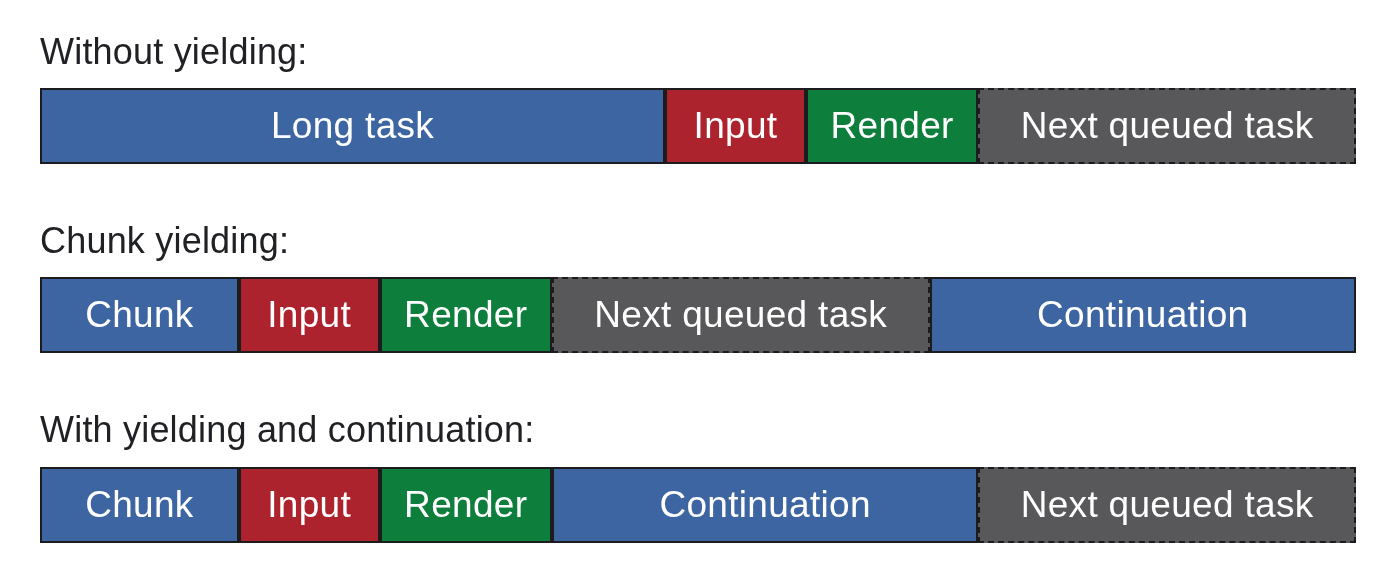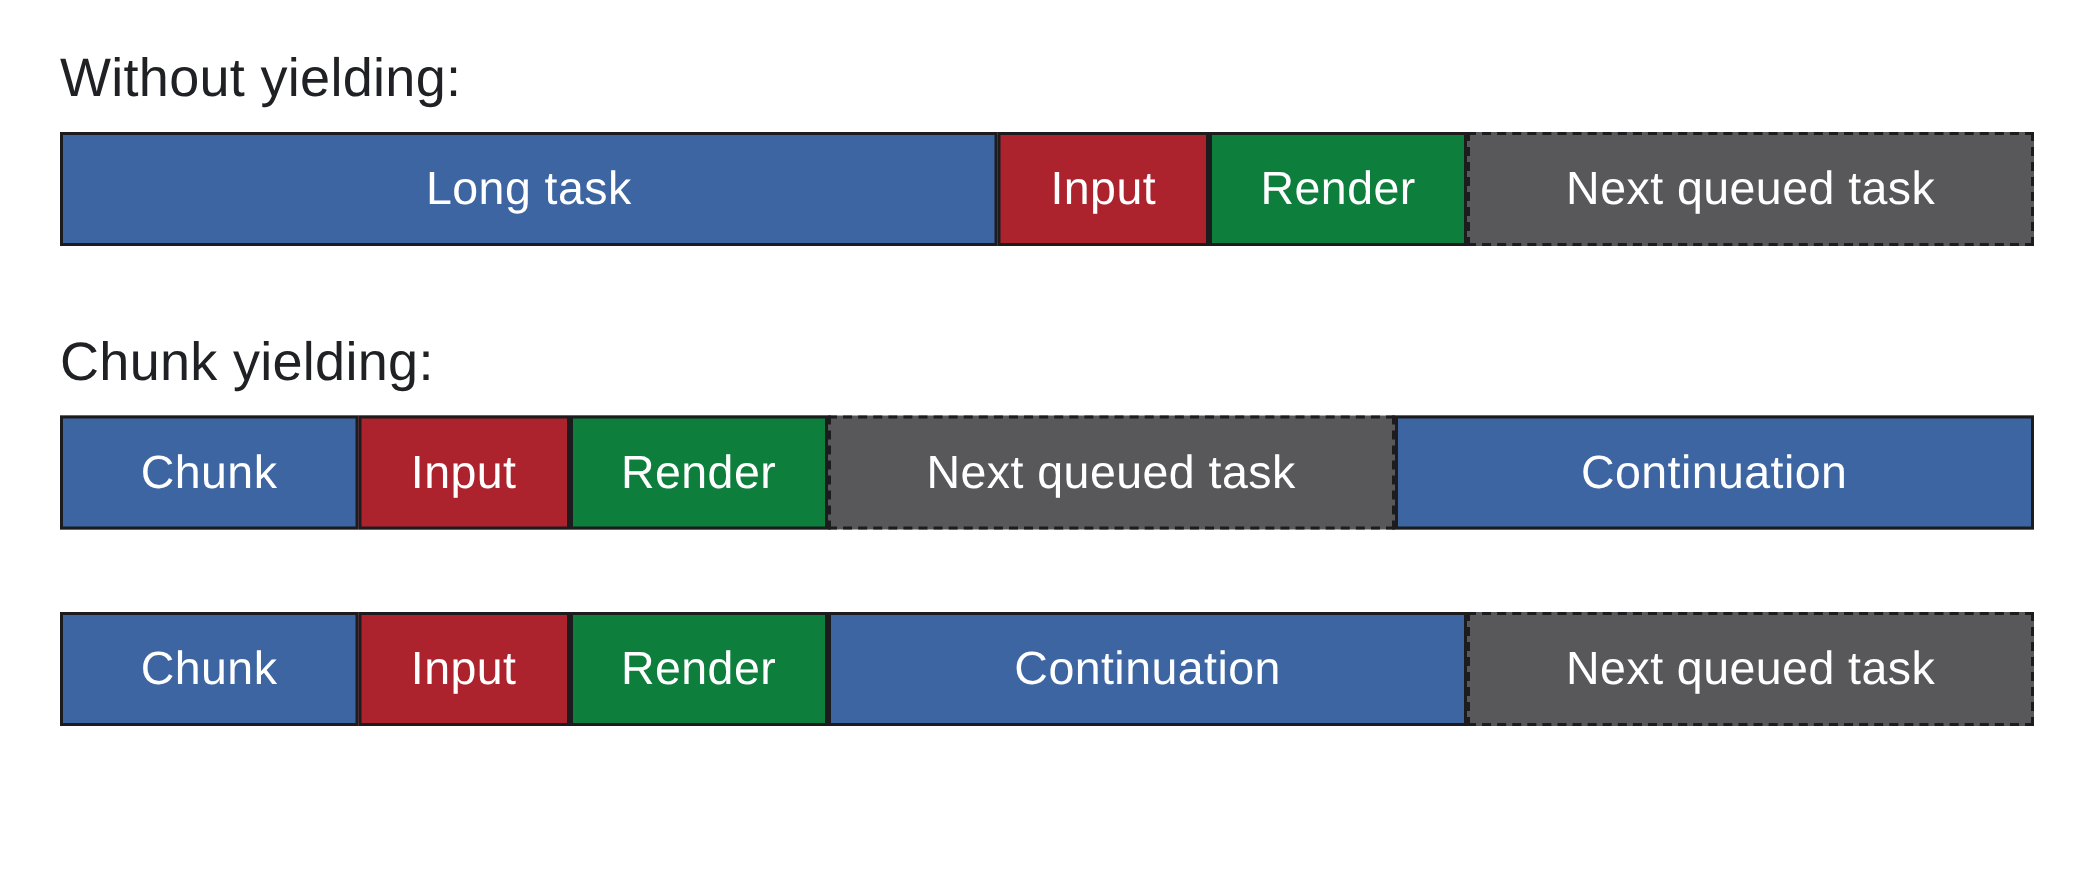--- a/index.html
+++ b/index.html
@@ -43,21 +43,21 @@
     height: 100%;
     border: 2.5px solid var(--border, #1c1c1f);
     overflow: hidden;
   }
   .seg-task   { background: var(--task,   #3d65a2); }
   .seg-input  { background: var(--input,  #ad232d); }
   .seg-render { background: var(--render, #0d7e3c); }
   .seg-queued { background: var(--queued, #58585a); border-style: dashed; }
   .seg-label {
     color: var(--segment-text, #ffffff);
-    font-size: 31px;
+    font-size: 37px;
     font-weight: 400;
     white-space: nowrap;
     letter-spacing: 0.3px;
   }
 </style>
 </head>
 <body style="background: rgb(255, 255, 255);">
 
 <div class="diagram" id="diagram">
   <section class="row">
@@ -93,20 +93,21 @@
         <div class="seg seg-queued" style="width: 28.7%;">
           <span class="seg-label">Next queued task</span>
         </div>
         <div class="seg seg-task" style="width: 32.4%;">
           <span class="seg-label">Continuation</span>
         </div>
       </div>
   </section>
 
   <section class="row">
+    <h2 class="row-label">With yielding and continuation:</h2>
     <div class="bar">
         <div class="seg seg-task" style="width: 15.1%;">
           <span class="seg-label">Chunk</span>
         </div>
         <div class="seg seg-input" style="width: 10.7%;">
           <span class="seg-label">Input</span>
         </div>
         <div class="seg seg-render" style="width: 13.1%;">
           <span class="seg-label">Render</span>
         </div>

